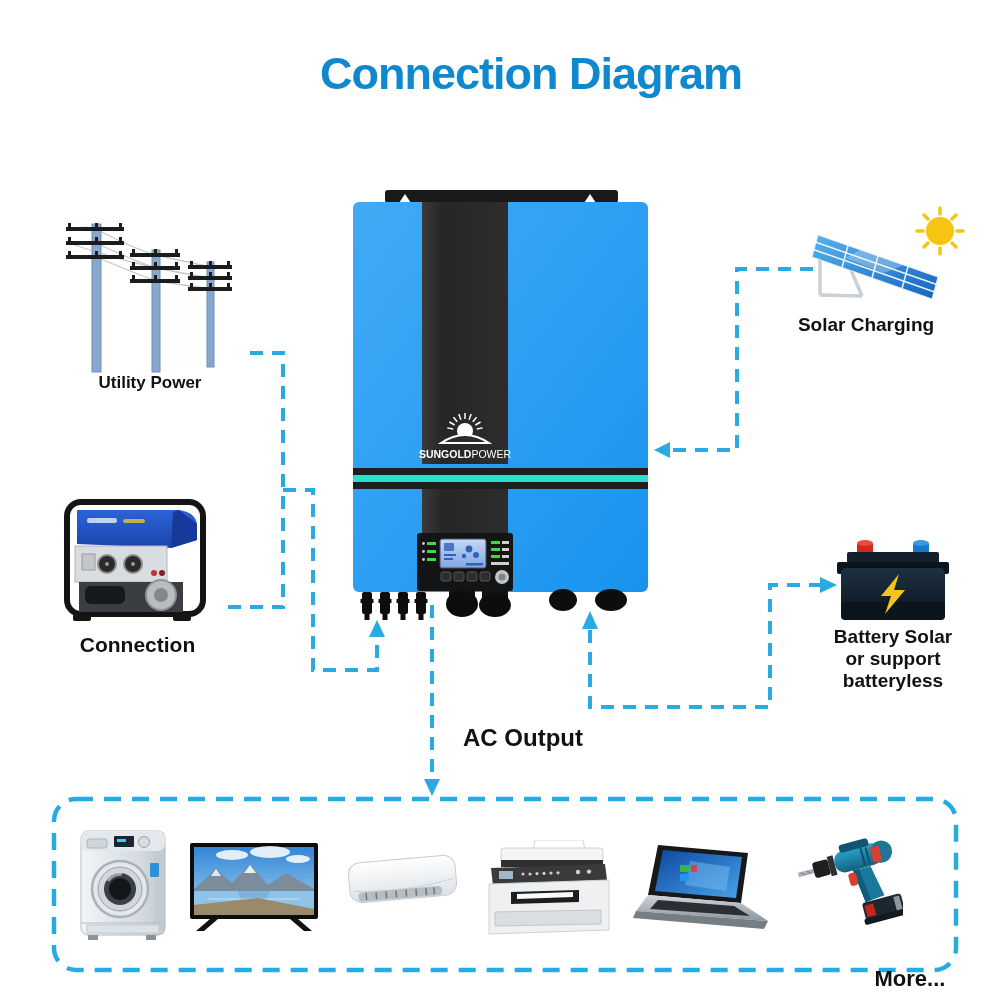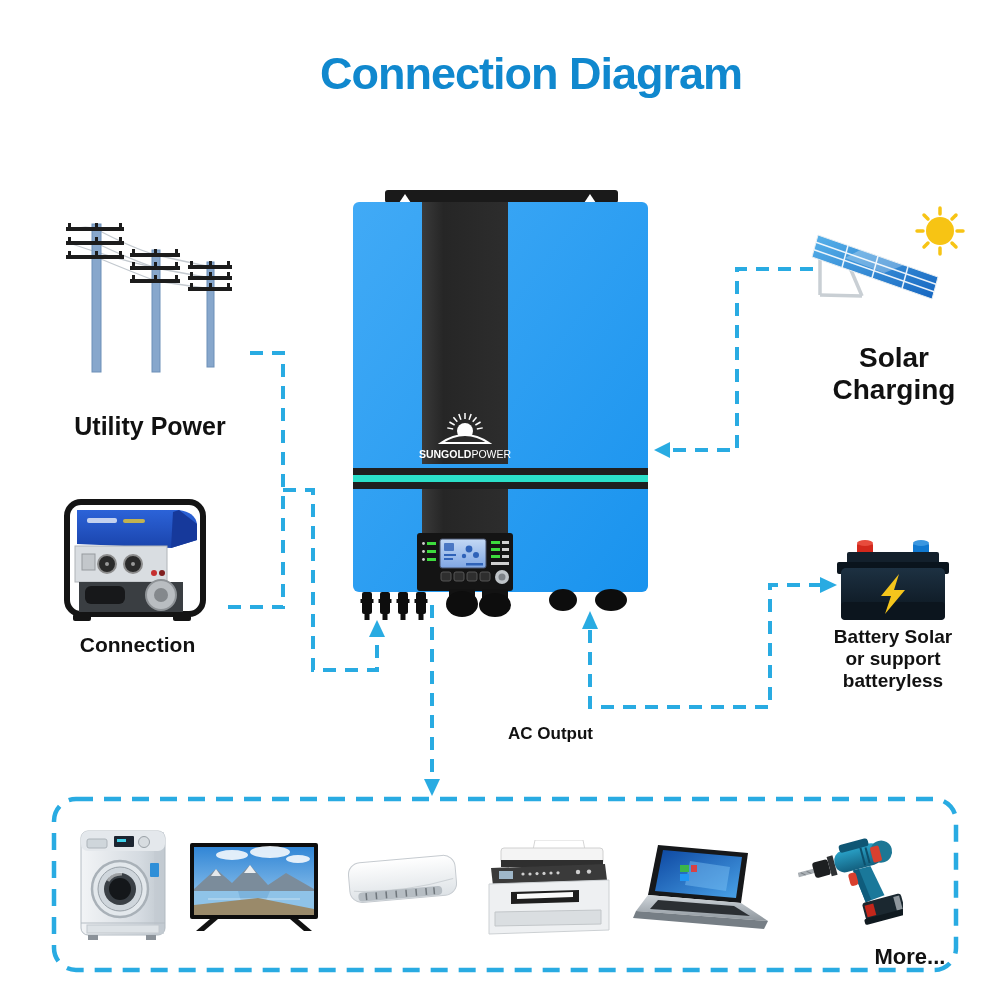--- a/index.html
+++ b/index.html
@@ -2,26 +2,26 @@
 <html><head>
 <meta charset="utf-8">
 <style>
   html,body{margin:0;padding:0;background:#fff;}
   #stage{position:relative;width:1000px;height:1000px;background:#fff;overflow:hidden;
          font-family:"Liberation Sans",sans-serif;}
   .abs{position:absolute;}
   #title{left:0;top:48px;width:1000px;text-align:center;font-size:45px;font-weight:bold;
          letter-spacing:-1px;color:#1088ce;padding-left:31px;}
   .node-label{color:#111;font-weight:bold;text-align:center;}
-  #utility-label{left:50px;top:412px;width:200px;font-size:25px;text-align:center;}
+  #utility-label{left:50px;top:373px;width:200px;font-size:17px;text-align:center;}
   #generator-label{left:50px;top:633px;width:175px;font-size:21px;}
-  #solar-label{left:804px;top:314px;width:180px;font-size:28px;margin-top:28px;}
+  #solar-label{left:776px;top:314px;width:180px;font-size:19px;}
   #battery-label{left:813px;top:626px;width:160px;font-size:19px;line-height:22px;}
-  #ac-output-label{left:453px;top:724px;width:140px;font-size:17px;text-align:right;}
-  #more-label{left:860px;top:944px;width:100px;font-size:22px;text-align:center;}
+  #ac-output-label{left:453px;top:724px;width:140px;font-size:24px;text-align:center;}
+  #more-label{left:860px;top:966px;width:100px;font-size:22px;text-align:center;}
   svg{display:block;}
   #lines{left:0;top:0;pointer-events:none;}
 </style>
 </head>
 <body>
 
 <div id="stage">
 
   <div id="title" class="abs">Connection Diagram</div>
 

